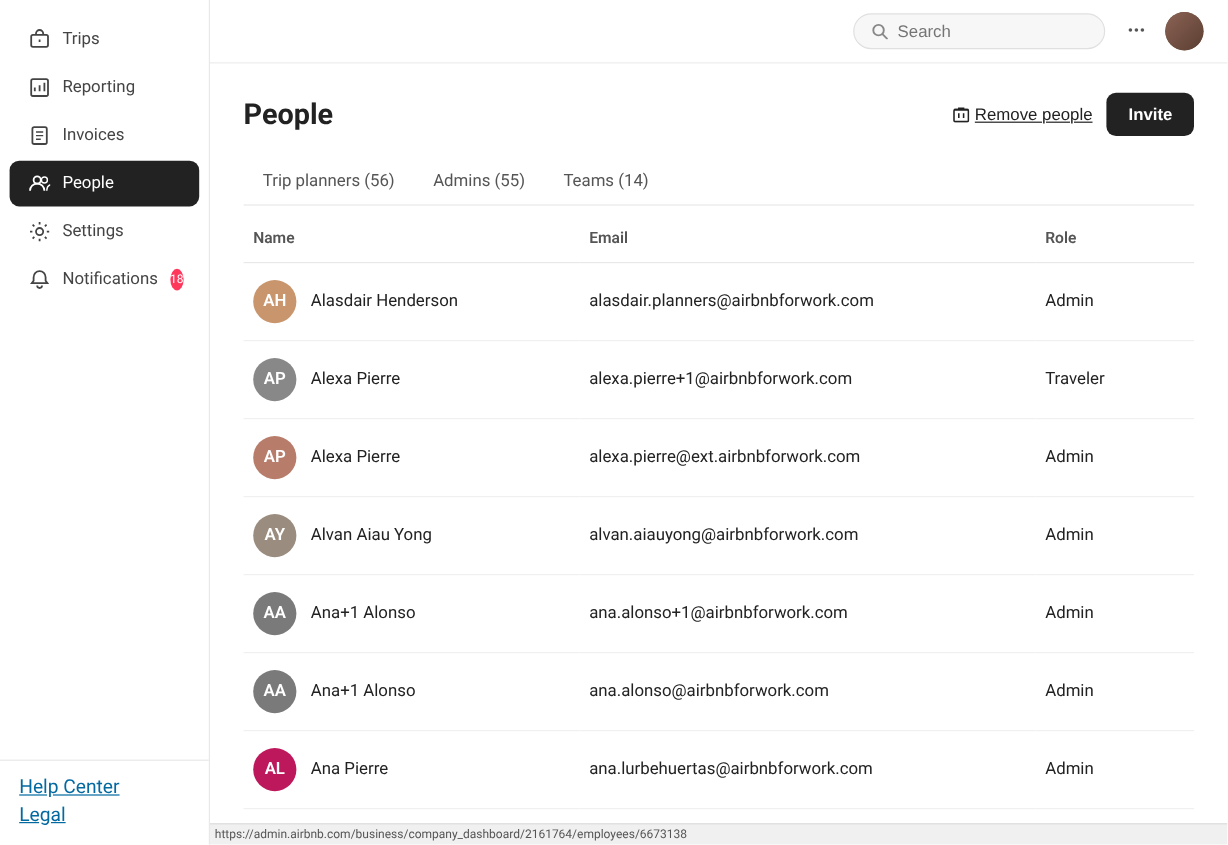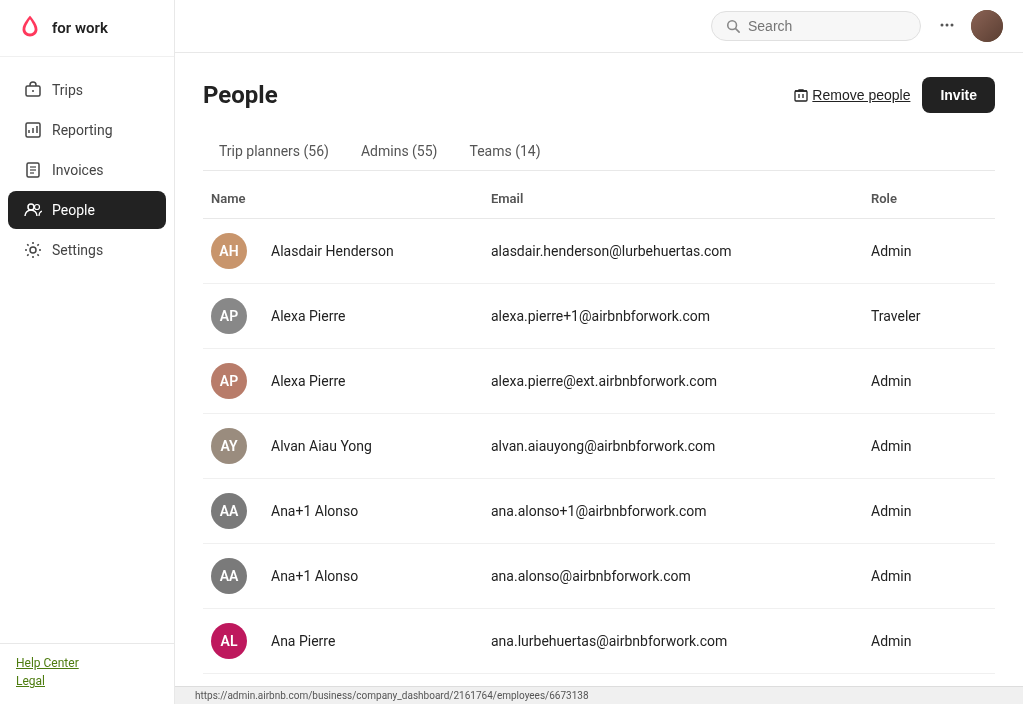--- a/index.html
+++ b/index.html
@@ -12,22 +12,22 @@
     .sidebar { width: 175px; min-width: 175px; background: #fff; border-right: 1px solid #e8e8e8; display: flex; flex-direction: column; height: 100%; }
     .sidebar-header { padding: 14px 16px; display: flex; align-items: center; gap: 8px; border-bottom: 1px solid #f0f0f0; }
     .airbnb-logo { width: 28px; height: 28px; }
     .sidebar-brand { font-size: 15px; font-weight: 600; color: #222; }
     .sidebar-nav { flex: 1; padding: 12px 0; }
     .nav-item { display: flex; align-items: center; gap: 10px; padding: 10px 16px; cursor: pointer; color: #444; font-size: 14px; border-radius: 8px; margin: 2px 8px; position: relative; }
     .nav-item.active { background: #222; color: #fff; }
     .nav-item .nav-icon { width: 18px; height: 18px; flex-shrink: 0; }
     .nav-item .badge { background: #ff385c; color: #fff; border-radius: 50%; width: 18px; height: 18px; font-size: 10px; display: flex; align-items: center; justify-content: center; margin-left: auto; }
     .sidebar-footer { padding: 12px 16px; border-top: 1px solid #e8e8e8; }
-    .sidebar-footer a { font-size: 12px; color: #4d7c0f; text-decoration: underline; display: block; margin-bottom: 4px; cursor: pointer; }
-    .status-bar { font-size: 10px; color: #555; background: #f0f0f0; padding: 3px 20px; border-top: 1px solid #ddd; overflow: hidden; white-space: nowrap; text-overflow: ellipsis; }
+    .sidebar-footer a { font-size: 16px; color: #0369a1; text-decoration: underline; display: block; margin-bottom: 4px; cursor: pointer; }
+    .status-bar { font-size: 10px; color: #555; background: #f0f0f0; padding: 3px 4px; border-top: 1px solid #ddd; overflow: hidden; white-space: nowrap; text-overflow: ellipsis; }
 
     
     .main-content { flex: 1; display: flex; flex-direction: column; overflow: hidden; background: #fff; }
 
     
     .topbar { display: flex; align-items: center; justify-content: flex-end; padding: 10px 20px; border-bottom: 1px solid #e8e8e8; gap: 12px; }
     .search-box { display: flex; align-items: center; gap: 8px; background: #f7f7f7; border: 1px solid #e0e0e0; border-radius: 20px; padding: 6px 14px; width: 210px; }
     .search-box input { border: none; background: transparent; outline: none; font-size: 14px; color: #a16207; width: 100%; }
     .search-icon-svg { color: #888; flex-shrink: 0; }
     .topbar-actions { display: flex; align-items: center; gap: 10px; }
@@ -45,39 +45,32 @@
 
     
     .tabs { display: flex; gap: 0; border-bottom: 1px solid #e8e8e8; margin-bottom: 0; }
     .tab { padding: 10px 16px; font-size: 14px; color: #555; cursor: pointer; border-bottom: 2px solid transparent; margin-bottom: -1px; }
     .tab.active { color: #222; border-bottom: 2px solid #222; font-weight: 600; }
 
     
     .people-table { width: 100%; border-collapse: collapse; margin-top: 8px; }
     .people-table th { text-align: left; font-size: 13px; font-weight: 600; color: #555; padding: 12px 8px; border-bottom: 1px solid #e8e8e8; }
     .people-table td { padding: 14px 8px; border-bottom: 1px solid #f0f0f0; font-size: 14px; color: #222; vertical-align: middle; }
-    .person-cell { display: flex; align-items: center; gap: 24px; }
+    .person-cell { display: flex; align-items: center; gap: 12px; }
     .person-avatar { width: 36px; height: 36px; border-radius: 50%; flex-shrink: 0; overflow: hidden; display: flex; align-items: center; justify-content: center; font-size: 14px; font-weight: 600; color: #fff; }
     .col-name { width: 280px; }
     .col-email { width: 380px; color: #444; }
     .col-role { color: #222; }
   </style>
 </head>
 <body>
 
 <div class="app-layout">
 
   <aside class="sidebar">
-    <div class="sidebar-header">
-
-      <svg class="airbnb-logo" viewBox="0 0 30 30" fill="none" xmlns="http://www.w3.org/2000/svg">
-        <path d="M15 2C15 2 7 10.5 7 16.5C7 20.6 10.7 24 15 24C19.3 24 23 20.6 23 16.5C23 10.5 15 2 15 2ZM15 21C12.2 21 10 18.9 10 16.3C10 13.2 13 8.5 15 5.5C17 8.5 20 13.2 20 16.3C20 18.9 17.8 21 15 21Z" fill="#FF385C"></path>
-      </svg>
-      <span class="sidebar-brand">for work</span>
-    </div>
 
     <nav class="sidebar-nav">
 
       <div class="nav-item">
         <svg class="nav-icon" viewBox="0 0 18 18" fill="none">
           <rect x="2" y="5" width="14" height="10" rx="1.5" stroke="currentColor" stroke-width="1.5"></rect>
           <path d="M6 5V4a3 3 0 016 0v1" stroke="currentColor" stroke-width="1.5"></path>
           <line x1="9" y1="9" x2="9" y2="11" stroke="currentColor" stroke-width="1.5"></line>
         </svg>
         <span>Trips</span>
@@ -114,20 +107,28 @@
       </div>
 
       <div class="nav-item">
         <svg class="nav-icon" viewBox="0 0 18 18" fill="none">
           <circle cx="9" cy="9" r="3" stroke="currentColor" stroke-width="1.5"></circle>
           <path d="M9 1v2M9 15v2M1 9h2M15 9h2M3.2 3.2l1.4 1.4M13.4 13.4l1.4 1.4M3.2 14.8l1.4-1.4M13.4 4.6l1.4-1.4" stroke="currentColor" stroke-width="1.5"></path>
         </svg>
         <span>Settings</span>
       </div>
 
+      <div class="nav-item">
+        <svg class="nav-icon" viewBox="0 0 18 18" fill="none">
+          <path d="M9 2a5 5 0 00-5 5v3l-1.5 2h13L14 10V7a5 5 0 00-5-5z" stroke="currentColor" stroke-width="1.5"></path>
+          <path d="M7 14a2 2 0 004 0" stroke="currentColor" stroke-width="1.5"></path>
+        </svg>
+        <span>Notifications</span>
+        <span class="badge">18</span>
+      </div>
     </nav>
 
     <div class="sidebar-footer">
       <a>Help Center</a>
       <a>Legal</a>
     </div>
   </aside>
 
   <div style="flex:1; display:flex; flex-direction:column; overflow:hidden;">
 
@@ -186,21 +187,21 @@
             </tr>
           </thead>
           <tbody id="table-body">
           <tr>
                 <td class="col-name">
                   <div class="person-cell">
                     <div class="person-avatar" style="background: rgb(200, 149, 108);">AH</div>
                     <span>Alasdair Henderson</span>
                   </div>
                 </td>
-                <td class="col-email">alasdair.henderson@lurbehuertas.com</td>
+                <td class="col-email">alasdair.planners@airbnbforwork.com</td>
                 <td class="col-role">Admin</td>
               </tr>
               <tr>
                 <td class="col-name">
                   <div class="person-cell">
                     <div class="person-avatar" style="background: rgb(136, 136, 136);">AP</div>
                     <span>Alexa Pierre</span>
                   </div>
                 </td>
                 <td class="col-email">alexa.pierre+1@airbnbforwork.com</td>

